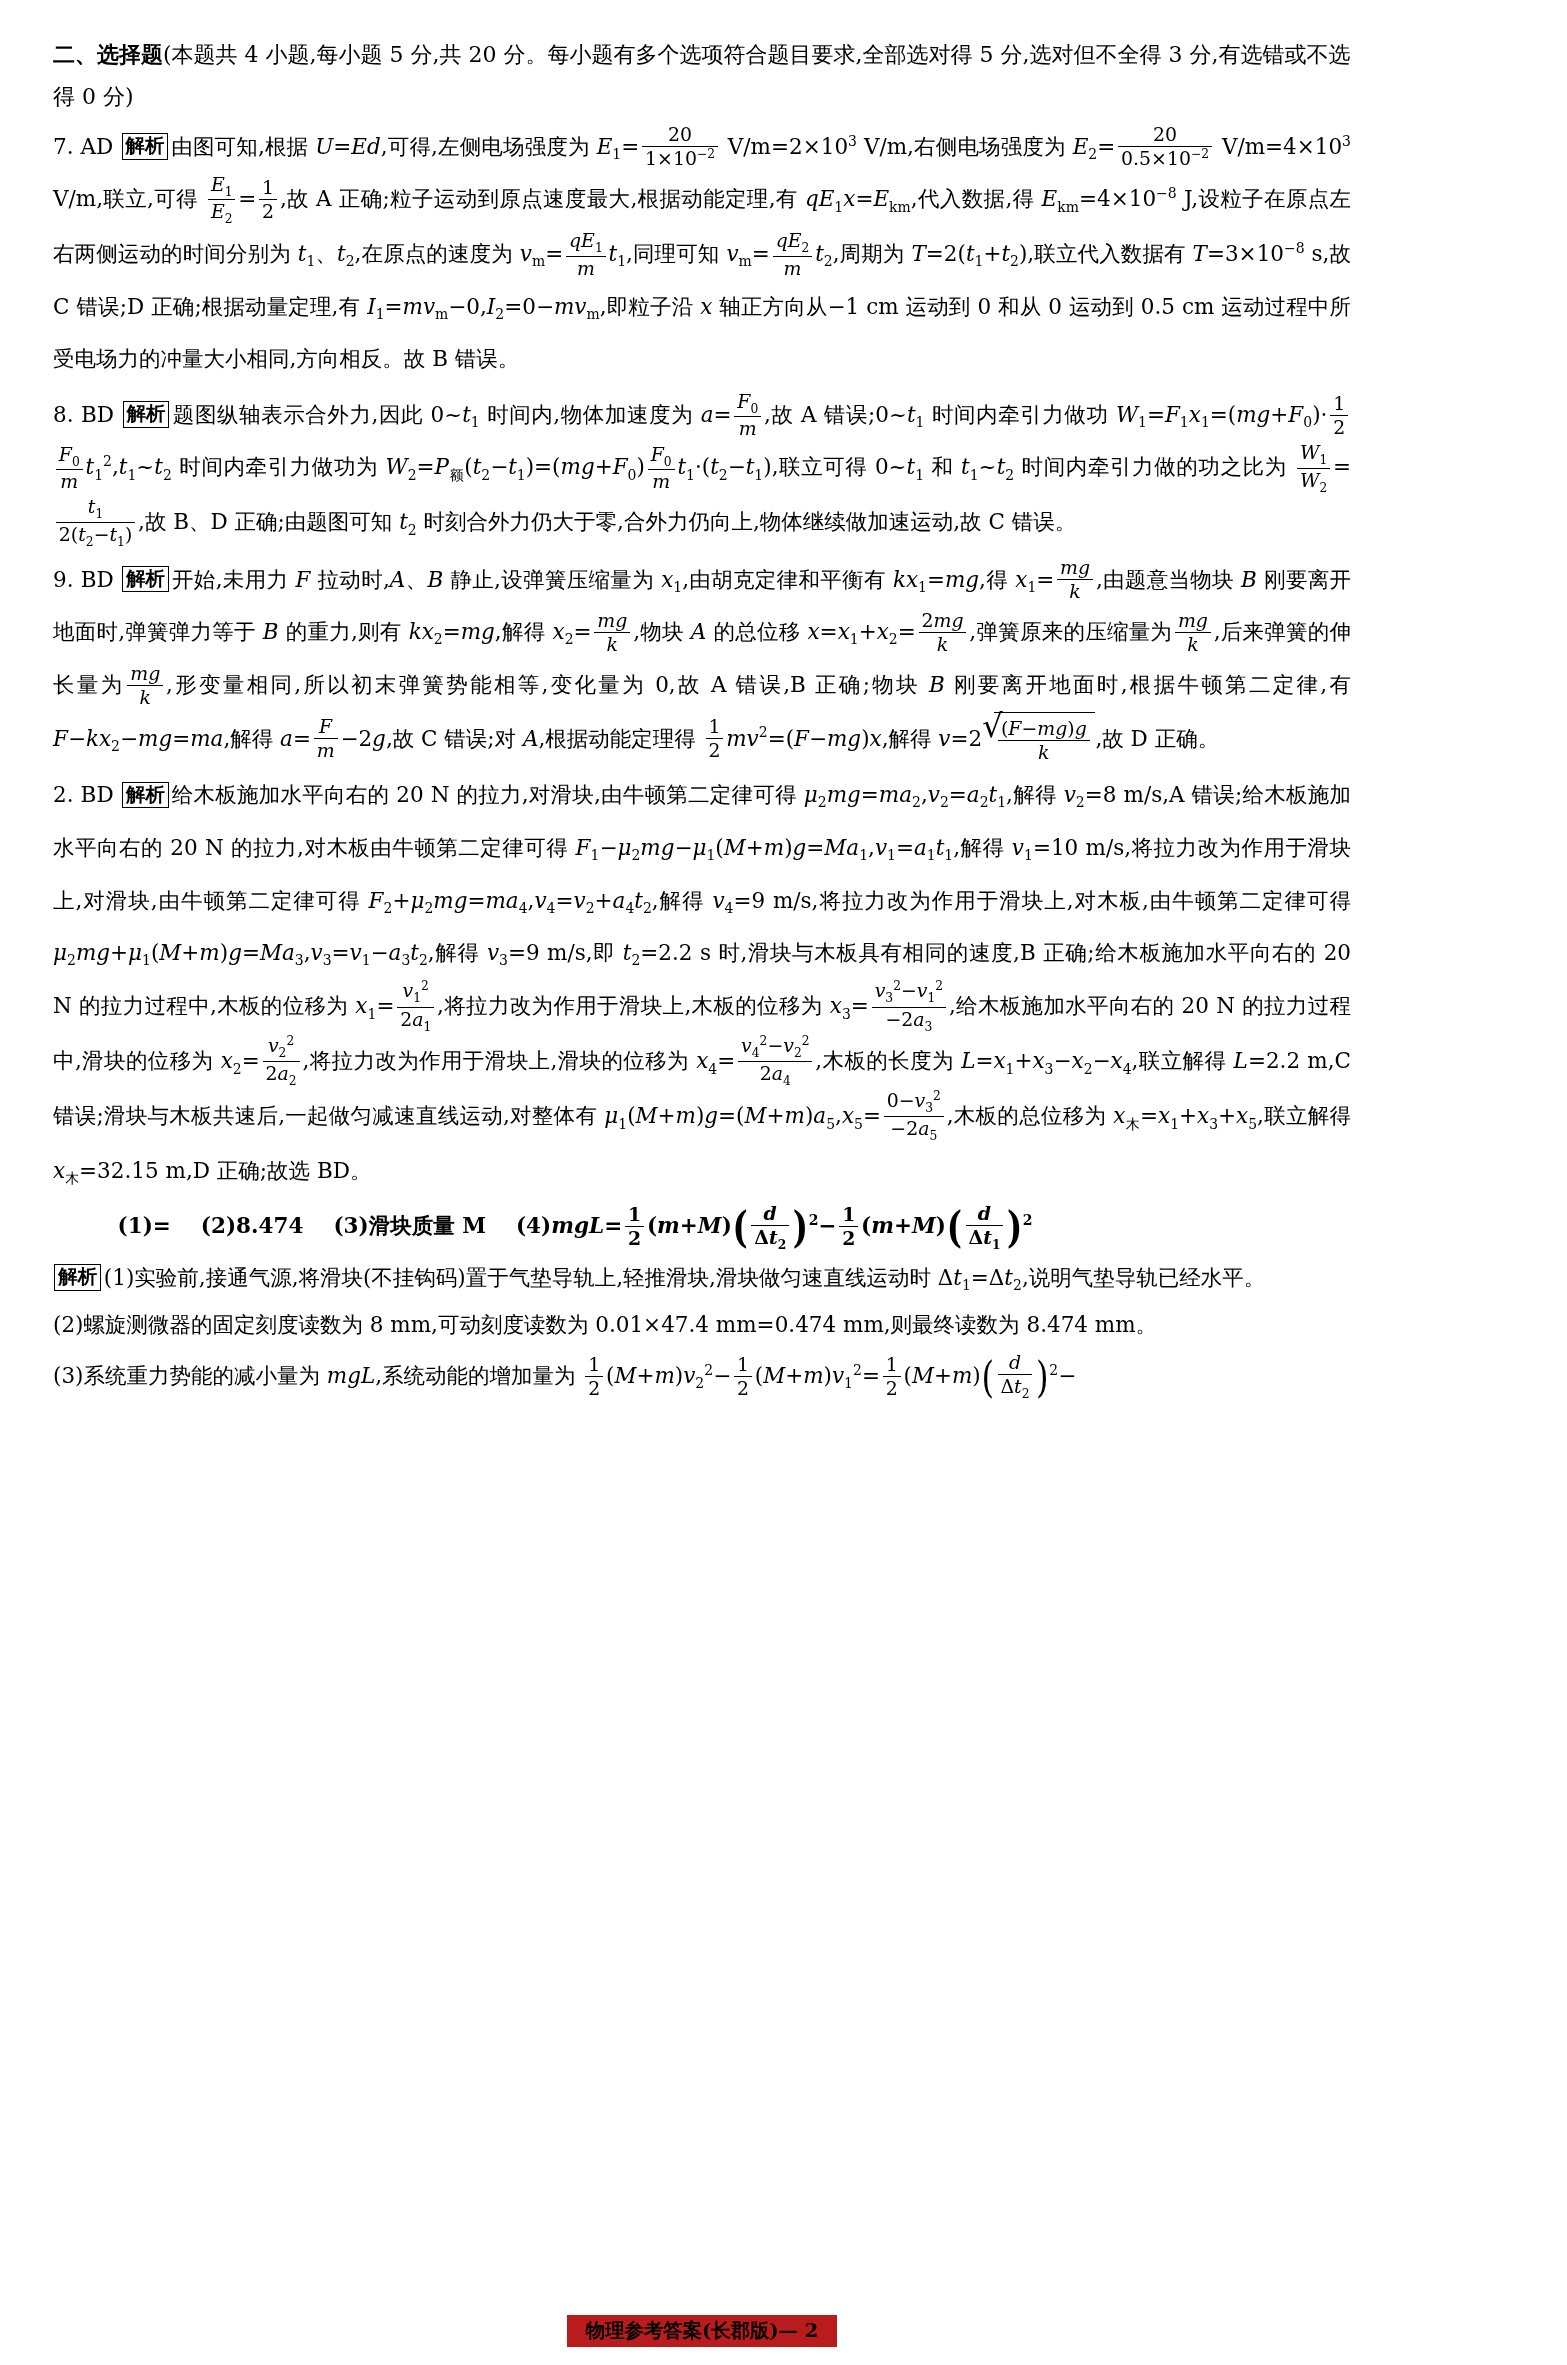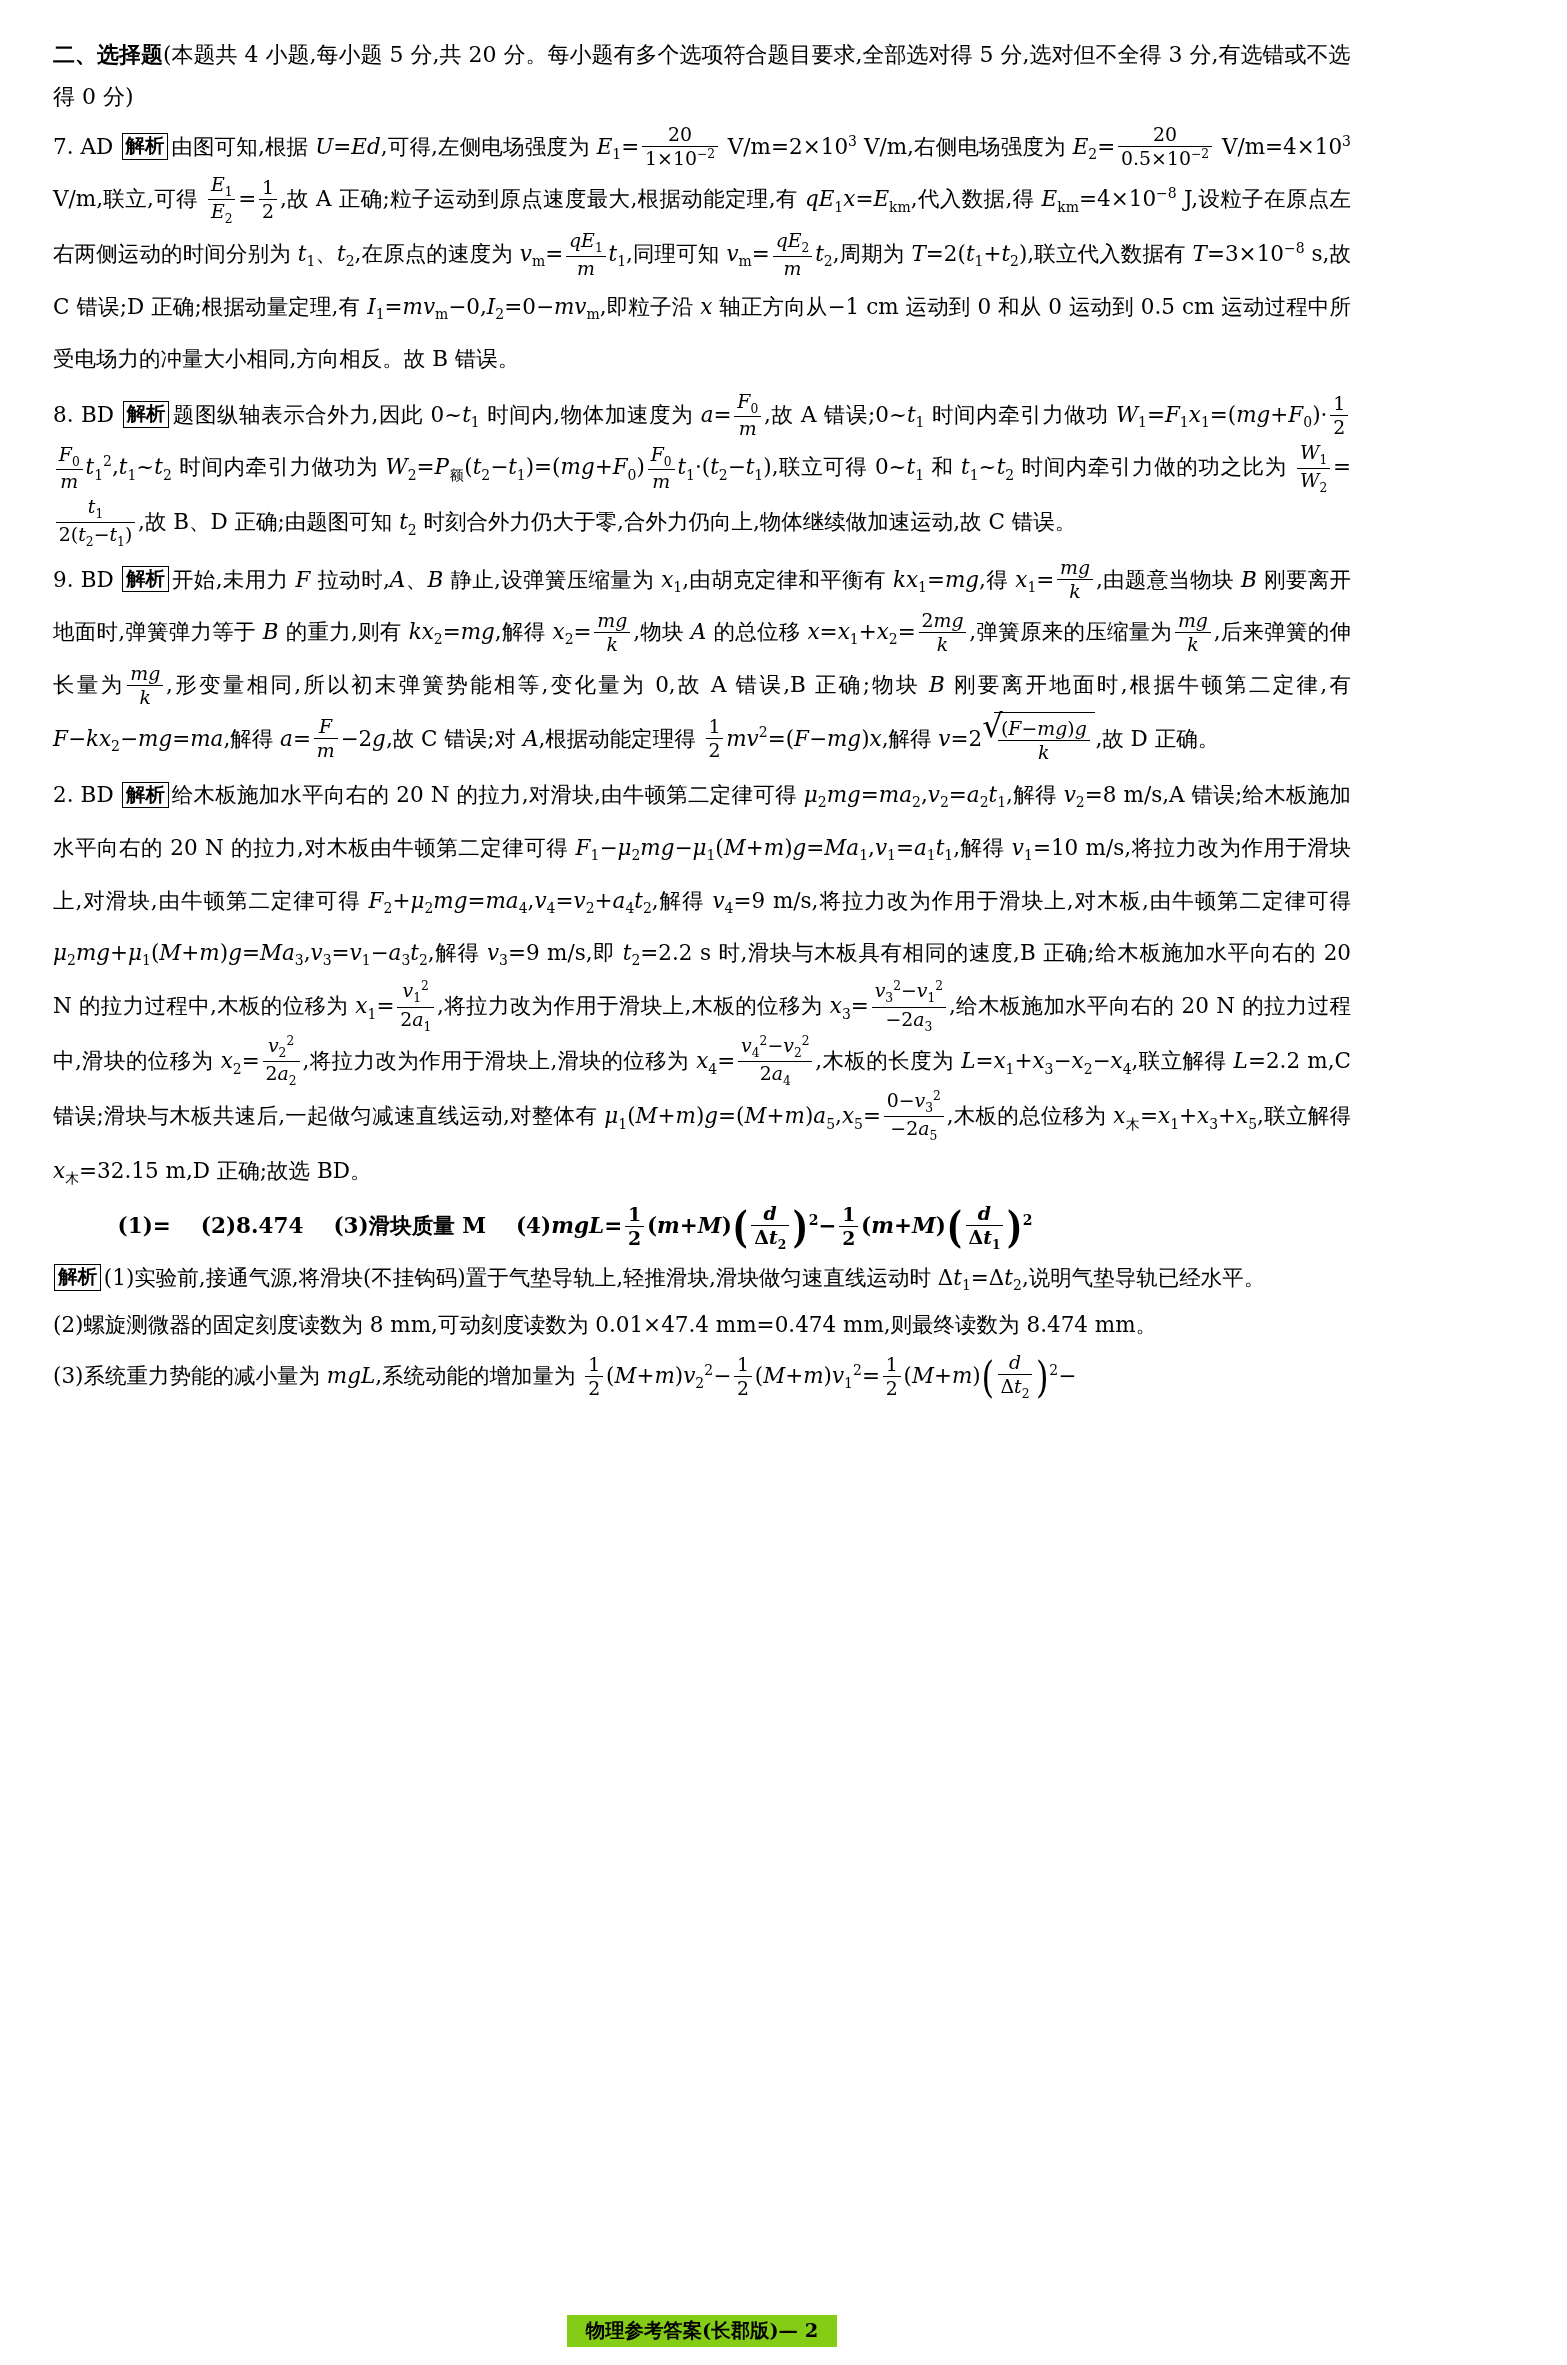--- a/index.html
+++ b/index.html
@@ -84,21 +84,21 @@
   }
   .footer{
     position:absolute;
     bottom:18.7px;
     left:0; right:0;
     text-align:center;
     font-size:19.4px;
   }
   .footer .bar{
     display:inline-block;
-    background:#84cc16;
+    background:#b91c1c;
     padding:2.9px 18.7px;
     font-weight:bold;
   }
   .mline{ line-height:2.45; }
   .sub-list{ margin-left:3.0em;font-weight:bold; }
   .tight{ line-height:2.0; }
 </style>
 </head>
 <body>
 

